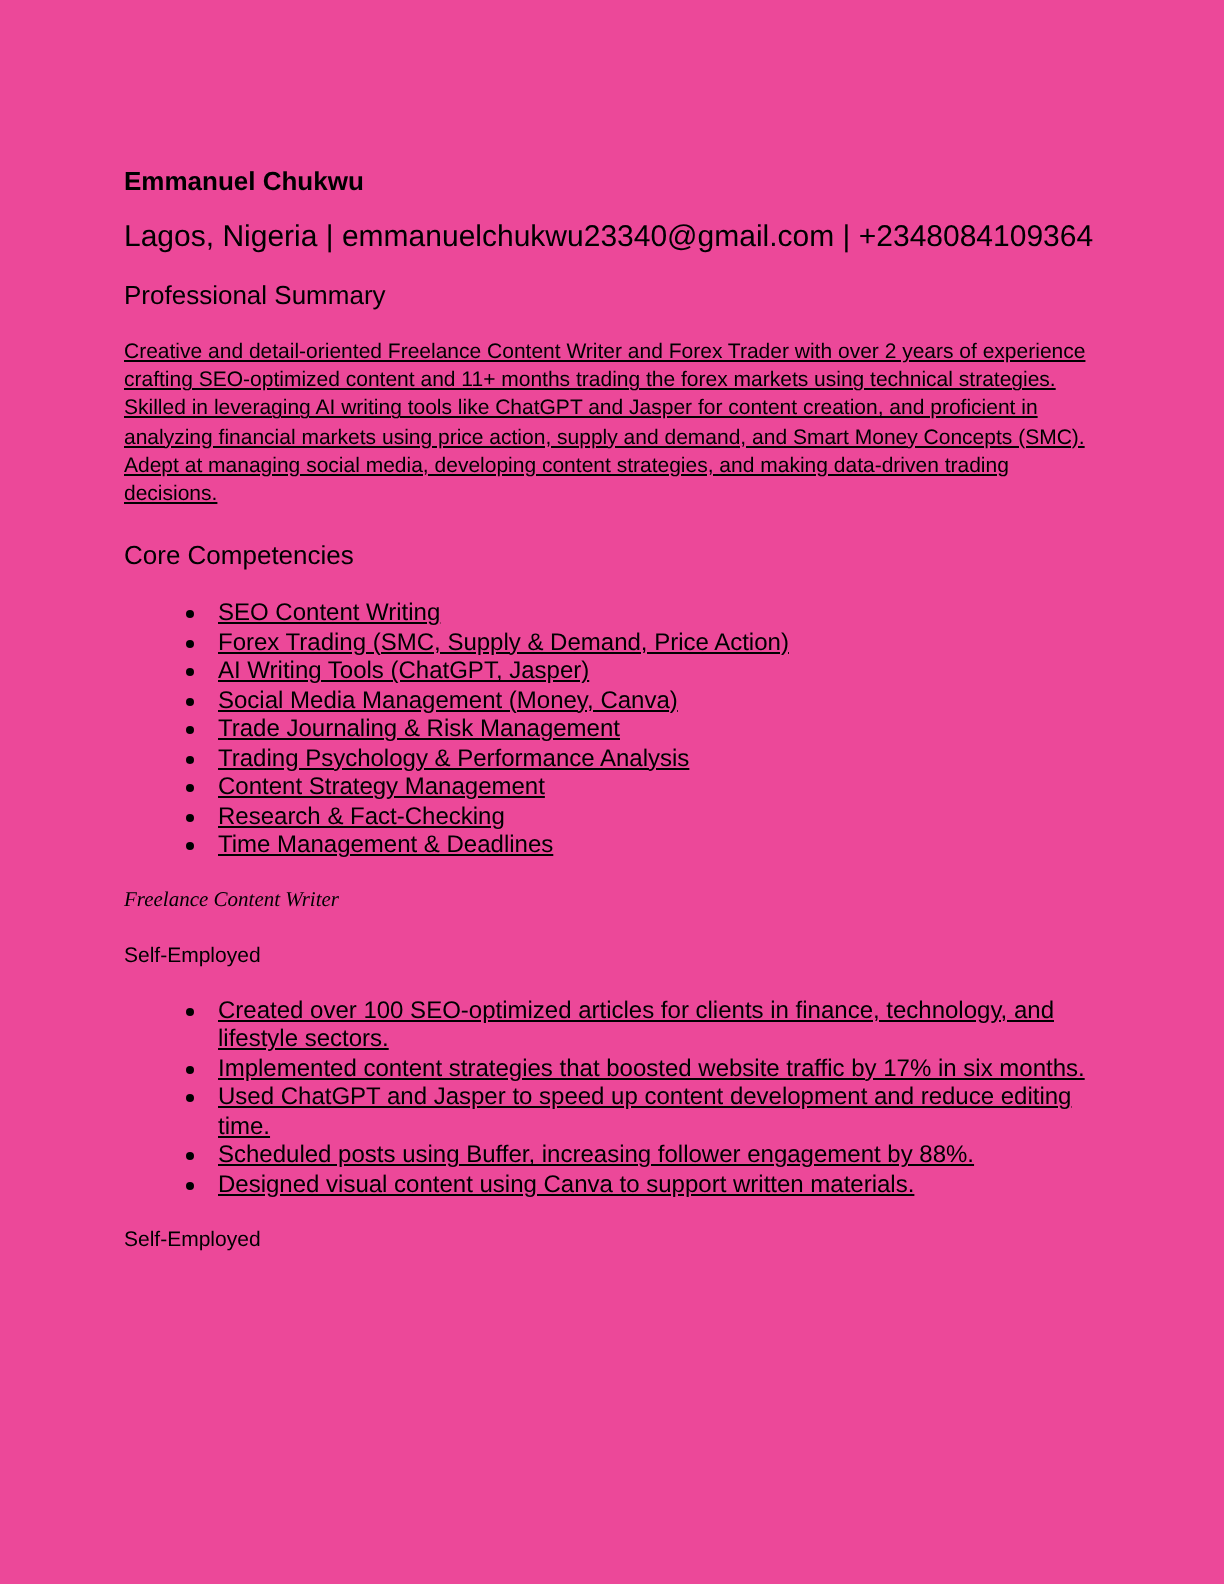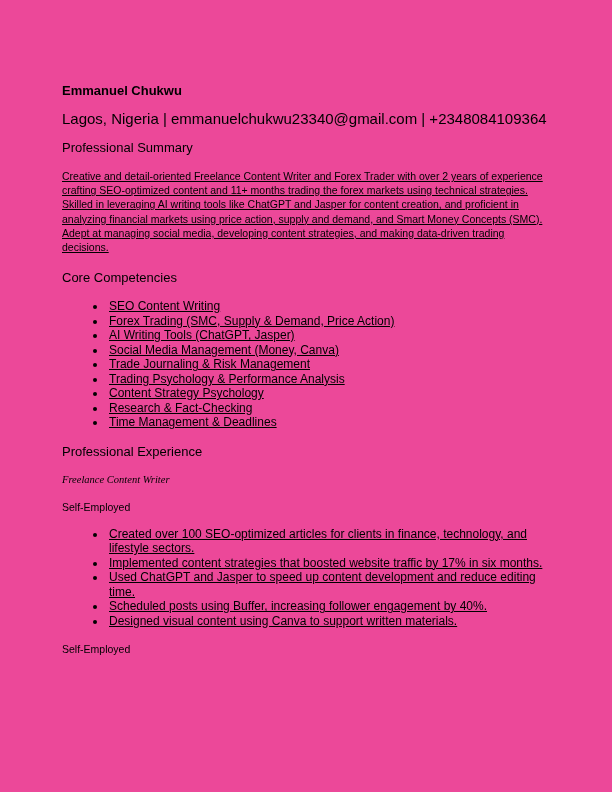--- a/index.html
+++ b/index.html
@@ -80,33 +80,32 @@
 
   <h2 class="section-heading">Core Competencies</h2>
 
   <ul class="bullet-list">
     <li>SEO Content Writing</li>
     <li>Forex Trading (SMC, Supply &amp; Demand, Price Action)</li>
     <li>AI Writing Tools (ChatGPT, Jasper)</li>
     <li>Social Media Management (Money, Canva)</li>
     <li>Trade Journaling &amp; Risk Management</li>
     <li>Trading Psychology &amp; Performance Analysis</li>
-    <li>Content Strategy Psychology</li>
+    <li>Content Strategy Management</li>
     <li>Research &amp; Fact-Checking</li>
     <li>Time Management &amp; Deadlines</li>
   </ul>
 
-  <h2 class="section-heading">Professional Experience</h2>
 
   <p class="job-line job-title">Freelance Content Writer</p>
   <p class="job-line">Self-Employed</p>
 
   <ul class="bullet-list">
     <li>Created over 100 SEO-optimized articles for clients in finance, technology, and lifestyle sectors.</li>
     <li>Implemented content strategies that boosted website traffic by 17% in six months.</li>
     <li>Used ChatGPT and Jasper to speed up content development and reduce editing time.</li>
-    <li>Scheduled posts using Buffer, increasing follower engagement by 40%.</li>
+    <li>Scheduled posts using Buffer, increasing follower engagement by 88%.</li>
     <li>Designed visual content using Canva to support written materials.</li>
   </ul>
 
   <p class="job-line">Self-Employed</p>
 
 </div>
 
 </body></html>

